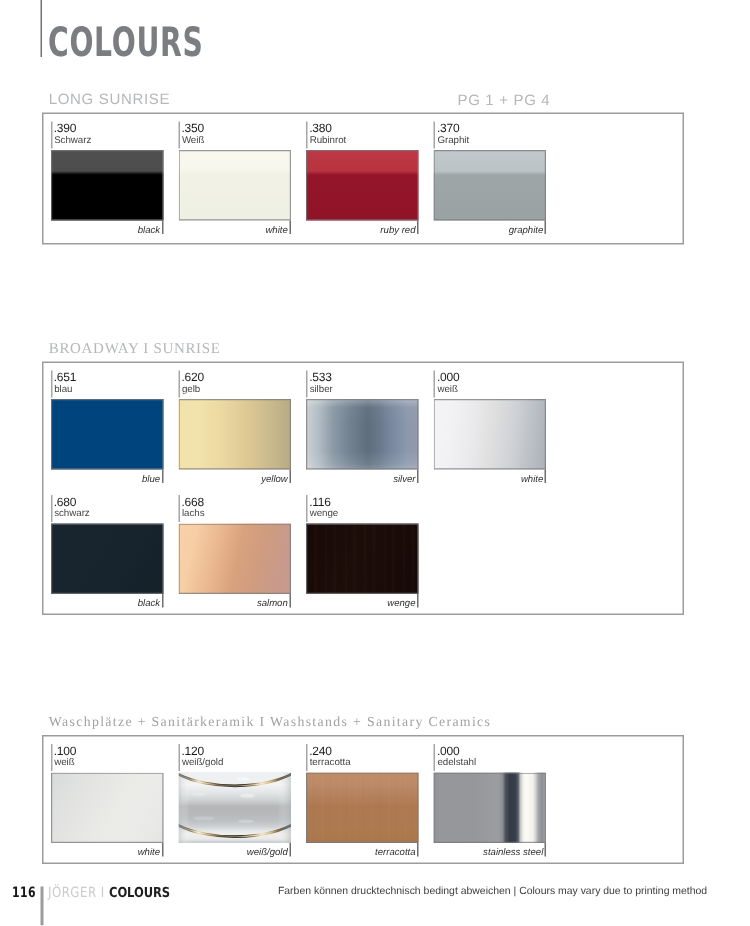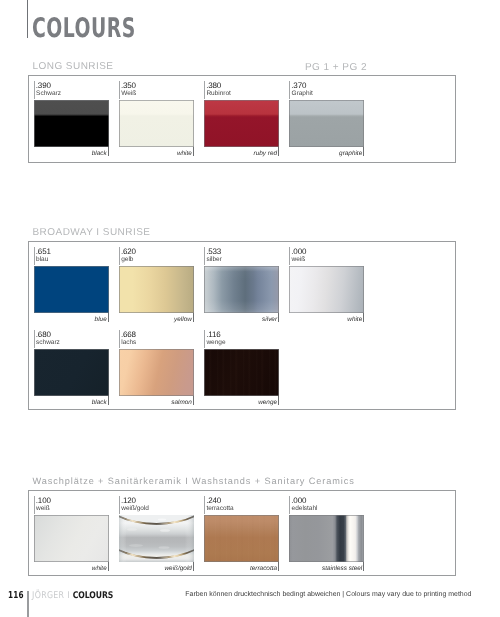--- a/index.html
+++ b/index.html
@@ -62,21 +62,21 @@
   .f-note{position:absolute;font-size:6.95px;color:#3c3c3c;white-space:nowrap;letter-spacing:0.01px;}
 </style>
 </head>
 <body>
 
 <div class="page">
   <div class="title-bar"></div>
   <div class="page-title">COLOURS</div>
   <div id="sections">
       <div class="sec-head" style="left: 32.5px; top: 60.5px; font-size: 10px;">LONG SUNRISE</div>
-      <div class="sec-note" style="left: 305px; top: 61.5px;">PG 1 + PG 2</div>
+      <div class="sec-note" style="left: 305px; top: 61.5px;">PG 1 + PG 4</div>
       <div class="sec-box" style="left: 27.5px; top: 75px; width: 428px; height: 87.5px;"></div>
       <div class="cell" style="left: 33.5px; top: 81px; width: 75px;">
         <div class="tick"></div>
         <div class="code">.390</div>
         <div class="name">Schwarz</div>
         <div class="chip fill-black"></div>
         <div class="en">black</div>
         <div class="tick2"></div>
       </div>
       <div class="cell" style="left: 118.67px; top: 81px; width: 75px;">
@@ -96,21 +96,21 @@
         <div class="tick2"></div>
       </div>
       <div class="cell" style="left: 289.01px; top: 81px; width: 75px;">
         <div class="tick"></div>
         <div class="code">.370</div>
         <div class="name">Graphit</div>
         <div class="chip fill-graphite"></div>
         <div class="en">graphite</div>
         <div class="tick2"></div>
       </div>
-      <div class="sec-head" style="left: 32.5px; top: 226.5px; font-size: 10px;">BROADWAY I SUNRISE</div>
+      <div class="sec-head" style="left: 32.5px; top: 226.5px; font-size: 10px; font-family: Liberation Serif, serif;">BROADWAY I SUNRISE</div>
       <div class="sec-box" style="left: 27.5px; top: 241px; width: 428px; height: 169px;"></div>
       <div class="cell" style="left: 33.5px; top: 247px; width: 75px;">
         <div class="tick"></div>
         <div class="code">.651</div>
         <div class="name">blau</div>
         <div class="chip fill-blue"></div>
         <div class="en">blue</div>
         <div class="tick2"></div>
       </div>
       <div class="cell" style="left: 118.67px; top: 247px; width: 75px;">
@@ -154,21 +154,21 @@
         <div class="tick2"></div>
       </div>
       <div class="cell" style="left: 203.84px; top: 330px; width: 75px;">
         <div class="tick"></div>
         <div class="code">.116</div>
         <div class="name">wenge</div>
         <div class="chip fill-wenge"></div>
         <div class="en">wenge</div>
         <div class="tick2"></div>
       </div>
-      <div class="sec-head" style="left: 32.5px; top: 475.8px; font-size: 9.2px; letter-spacing: 0.9px; color: rgb(160, 162, 164);">Waschplätze + Sanitärkeramik I Washstands + Sanitary Ceramics</div>
+      <div class="sec-head" style="left: 32.5px; top: 475.8px; font-size: 9.2px; letter-spacing: 0.9px; color: rgb(160, 162, 164); font-family: Liberation Serif, serif;">Waschplätze + Sanitärkeramik I Washstands + Sanitary Ceramics</div>
       <div class="sec-box" style="left: 27.5px; top: 490px; width: 428px; height: 86px;"></div>
       <div class="cell" style="left: 33.5px; top: 496px; width: 75px;">
         <div class="tick"></div>
         <div class="code">.100</div>
         <div class="name">weiß</div>
         <div class="chip fill-cwhite"></div>
         <div class="en">white</div>
         <div class="tick2"></div>
       </div>
       <div class="cell" style="left: 118.67px; top: 496px; width: 75px;">

